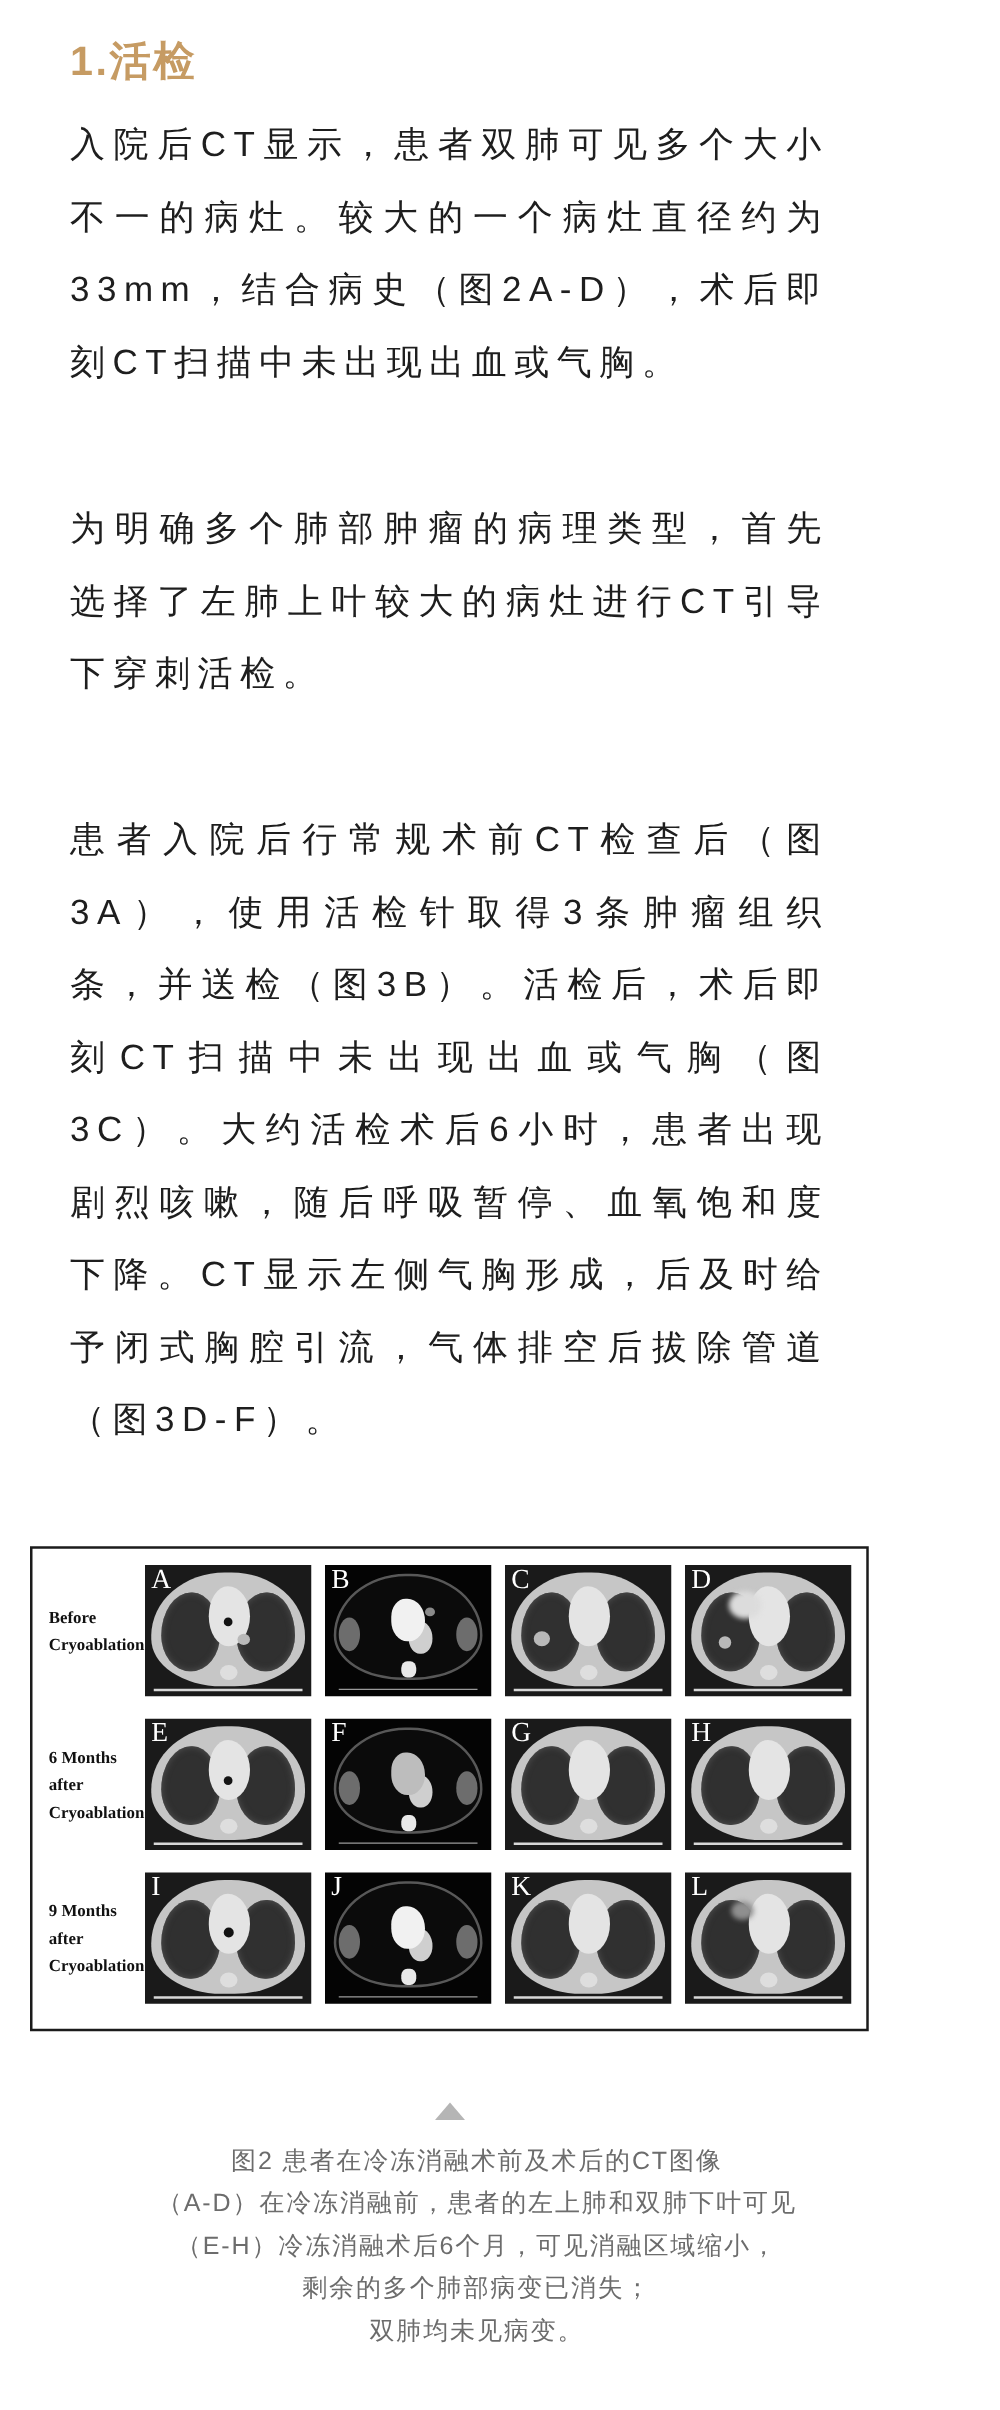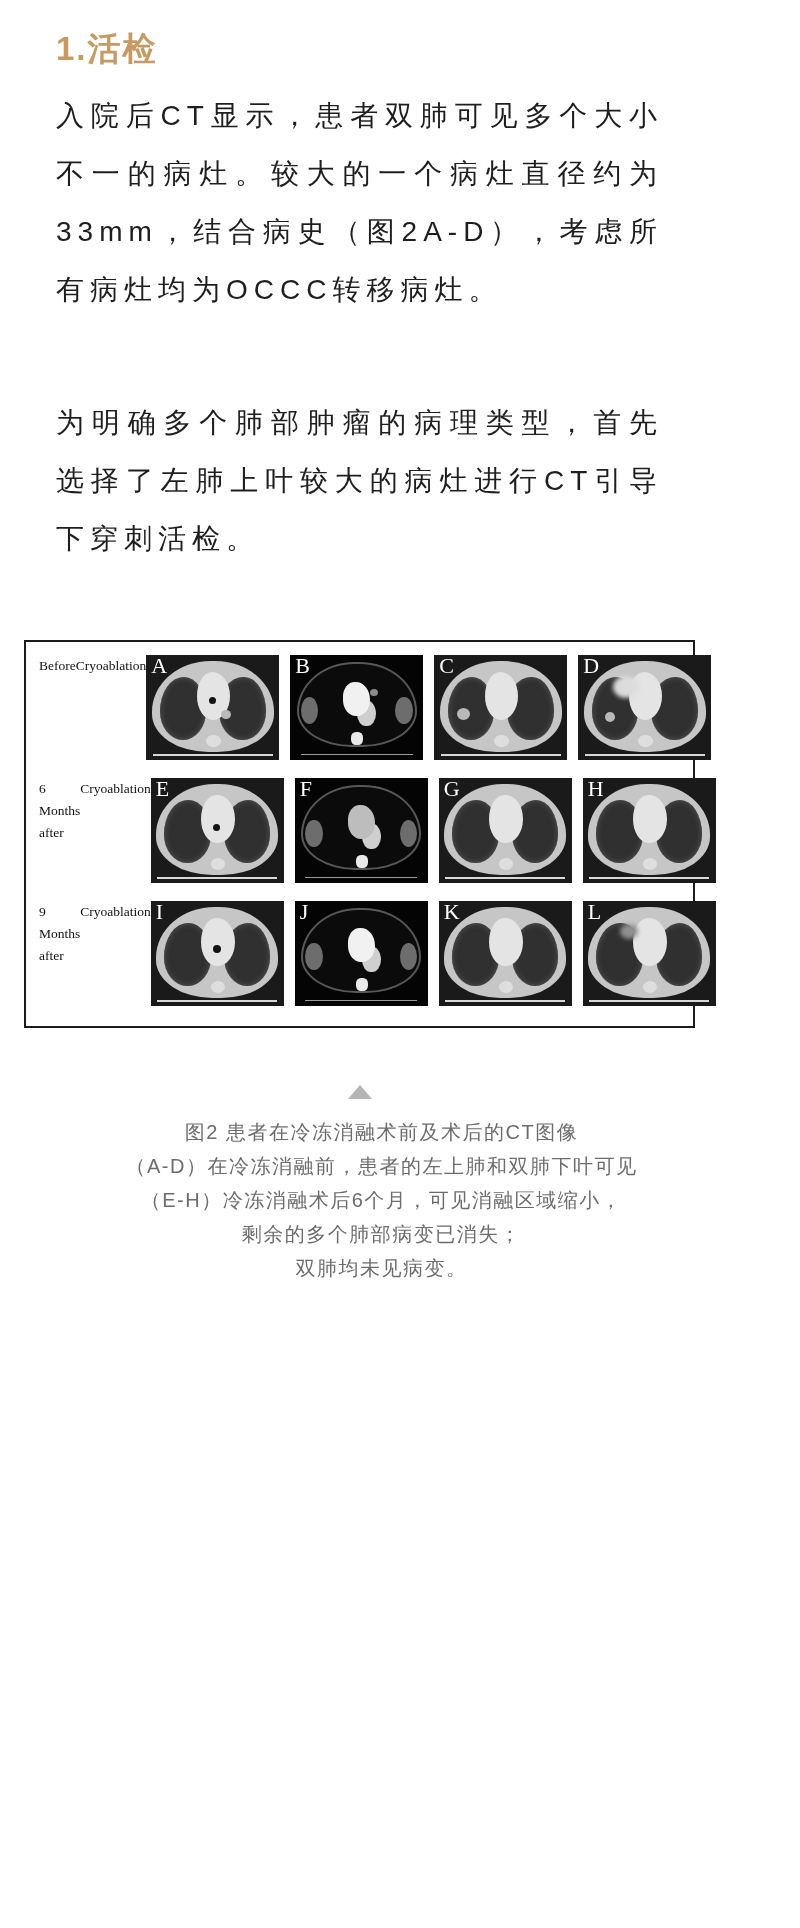--- a/index.html
+++ b/index.html
@@ -54,23 +54,24 @@
     align-items: stretch;
     height: 105px;
     margin-top: 18px;
   }
   .fig-row:first-child { margin-top: 0; }
   .row-label {
     flex: 0 0 90px;
     box-sizing: border-box;
     padding-left: 13px;
     display: flex;
+    flex-direction: column;
     justify-content: center;
     font-family: "Liberation Serif", "DejaVu Serif", serif;
-    font-weight: normal;
+    font-weight: bold;
     font-size: 13.5px;
     line-height: 22px;
     color: #111111;
   }
   .panels {
     display: flex;
     gap: 11px;
   }
   .ct-panel {
     position: relative;
@@ -184,22 +185,23 @@
 </style>
 </head>
 <body>
 
 <div class="page">
 
   <div class="content">
     <h1 class="section-heading">1.活检</h1>
 
     <div class="body-text">
-      <p>入院后CT显示，患者双肺可见多个大小不一的病灶。较大的一个病灶直径约为33mm，结合病史（图2A-D），考虑所有病灶均为OCCC转移病灶。</p>
+      <p>入院后CT显示，患者双肺可见多个大小不一的病灶。较大的一个病灶直径约为33mm，结合病史（图2A-D），术后即刻CT扫描中未出现出血或气胸。</p>
       <p>为明确多个肺部肿瘤的病理类型，首先选择了左肺上叶较大的病灶进行CT引导下穿刺活检。</p>
+      <p>患者入院后行常规术前CT检查后（图3A），使用活检针取得3条肿瘤组织条，并送检（图3B）。活检后，术后即刻CT扫描中未出现出血或气胸（图3C）。大约活检术后6小时，患者出现剧烈咳嗽，随后呼吸暂停、血氧饱和度下降。CT显示左侧气胸形成，后及时给予闭式胸腔引流，气体排空后拔除管道（图3D-F）。</p>
     </div>
   </div>
 
   <div class="ct-figure">
 
     <div class="fig-row">
       <div class="row-label">
         <span>Before</span>
         <span>Cryoablation</span>
       </div>

